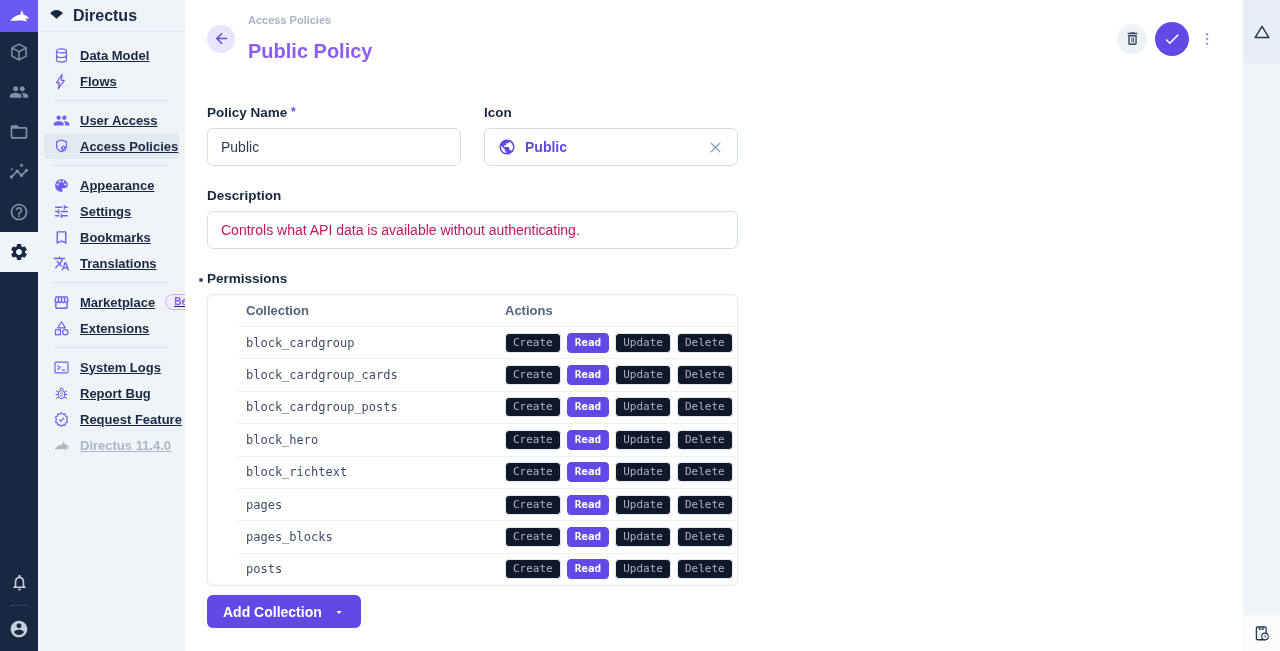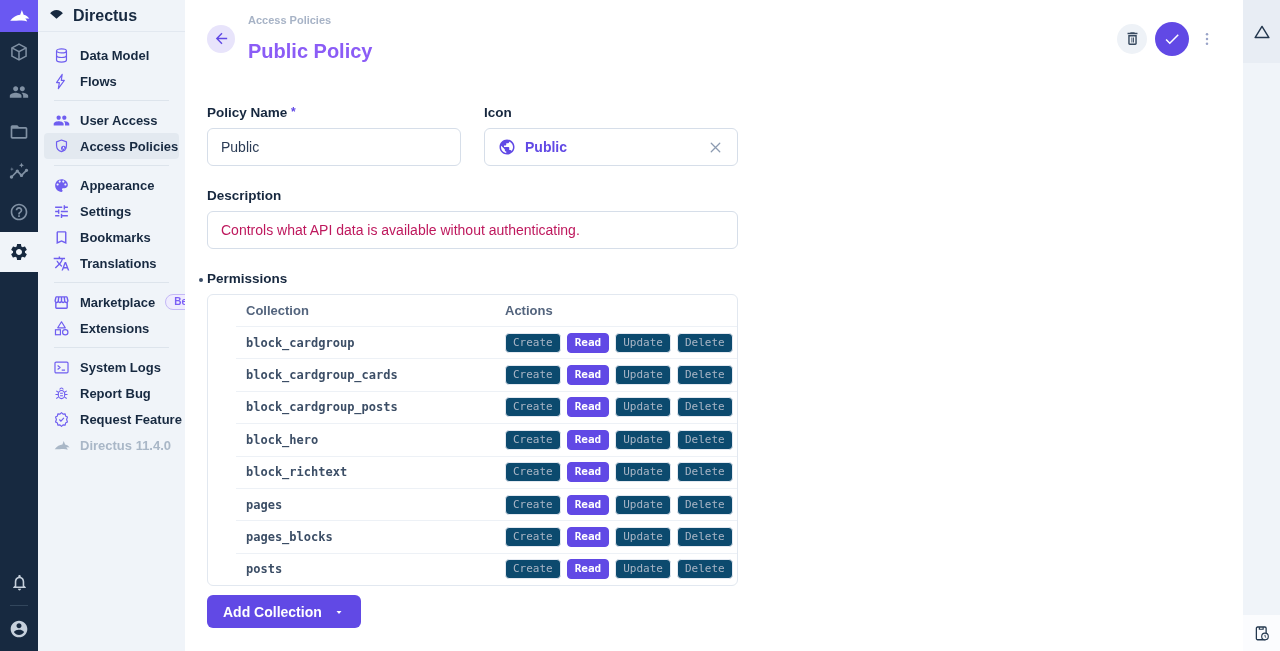--- a/index.html
+++ b/index.html
@@ -20,21 +20,21 @@
   .mod-spacer { flex:1; }
   .mod-bottom { display:flex; flex-direction:column; align-items:center; padding-bottom:4px; }
   .mod-bottom .mod-btn { color:#c6d0dc; height:36px; }
   .mod-divider { width:18px; height:1px; background:#32465c; margin:5px 0; }
 
   
   .sidebar { width:147px; background:#f0f4f9; flex-shrink:0; display:flex; flex-direction:column; }
   .project-header { height:32px; display:flex; align-items:center; gap:9px; padding:0 11px; border-bottom:1px solid #e2e8f0; font-size:16px; font-weight:700; color:#172940; flex-shrink:0; }
   .project-header .ic { color:#172940; }
   .nav { padding:10px 6px; }
-  .nav-item { height:26px; border-radius:4px; display:flex; align-items:center; gap:10px; padding:0 9px; font-size:13px; font-weight:600; color:#172940; cursor:pointer; white-space:nowrap; }
+  .nav-item { height:26px; border-radius:4px; display:flex; align-items:center; gap:10px; padding:0 9px; font-size:13px; font-weight:600; color:#172940; cursor:pointer; white-space:nowrap;text-decoration:underline; }
   .nav-item .ic { color:#6f5ef0; flex-shrink:0; }
   .nav-item.active { background:#e3e9f0; }
   .nav-item.version { color:#a9b7c7; font-weight:600; cursor:default; }
   .nav-item.version .ic { color:#a9b7c7; }
   .nav-divider { height:1px; background:#dde4ec; margin:6px 10px; }
   .badge { margin-left:auto; font-size:10px; font-weight:600; color:#7b5ef5; border:1px solid #c4b8f7; background:#efecfe; padding:1px 8px 2px; border-radius:9px; }
 
   
   .main { flex:1; background:#fff; min-width:0; }
   .page-header { display:flex; align-items:center; padding:14px 26px 0 22px; }
@@ -61,23 +61,23 @@
   .icon-input .ic.globe { color:#6149e5; }
   .icon-val { color:#6149e5; font-weight:600; font-size:14px; }
   .clear-x { margin-left:auto; color:#8c9bb1; cursor:pointer; display:flex; }
 
   .perm-label-row { position:relative; margin:2px 0 8px; }
   .edited-dot { position:absolute; left:-8px; top:7px; width:4px; height:4px; border-radius:50%; background:#3d4f68; }
 
   .perm-table { width:531px; border:1px solid #e2e8f0; border-radius:6px; overflow:hidden;padding-left:28px; }
   .thead { display:grid; grid-template-columns:259px 1fr; padding:8px 10px; font-size:13px; font-weight:600; color:#53647d; }
   .prow { display:grid; grid-template-columns:259px 1fr; align-items:center; height:32.4px; padding:0 10px; border-top:1px solid #edf1f6; }
-  .cname { font-family:"DejaVu Sans Mono","Liberation Mono",monospace; font-size:12px; color:#3c4e66;font-weight:bold; }
+  .cname { font-family:"DejaVu Sans Mono","Liberation Mono",monospace; font-size:12px; color:#3c4e66; }
   .acts { display:flex; align-items:center; gap:6px; }
-  .chip { font-family:"DejaVu Sans Mono","Liberation Mono",monospace; font-size:11px; line-height:1; padding:3px 7px 4px; border-radius:4px; border:1px solid #e4e9f1; color:#a9b5c5; background:#0c4a6e; cursor:pointer; }
+  .chip { font-family:"DejaVu Sans Mono","Liberation Mono",monospace; font-size:11px; line-height:1; padding:3px 7px 4px; border-radius:4px; border:1px solid #e4e9f1; color:#a9b5c5; background:#0f172a; cursor:pointer; }
   .chip.active { background:#6149e5; border-color:#6149e5; color:#fff; font-weight:700; }
 
   .add-btn { margin-top:9px; height:33px; border:none; background:#6149e5; color:#fff; border-radius:6px; font-family:inherit; font-size:14px; font-weight:700; padding:0 16px; display:inline-flex; align-items:center; gap:11px; cursor:pointer; }
 
   .access-row { display:flex; gap:23px; margin-top:26px; }
   .access-row .f-label { width:254px; margin:0; }
 
   
   .right-strip { width:37px; background:#f0f4f9; flex-shrink:0; display:flex; flex-direction:column; align-items:center; }
   .r-top { width:37px; height:63px; background:#e8edf4; display:flex; align-items:center; justify-content:center; color:#23374e; cursor:pointer; }

